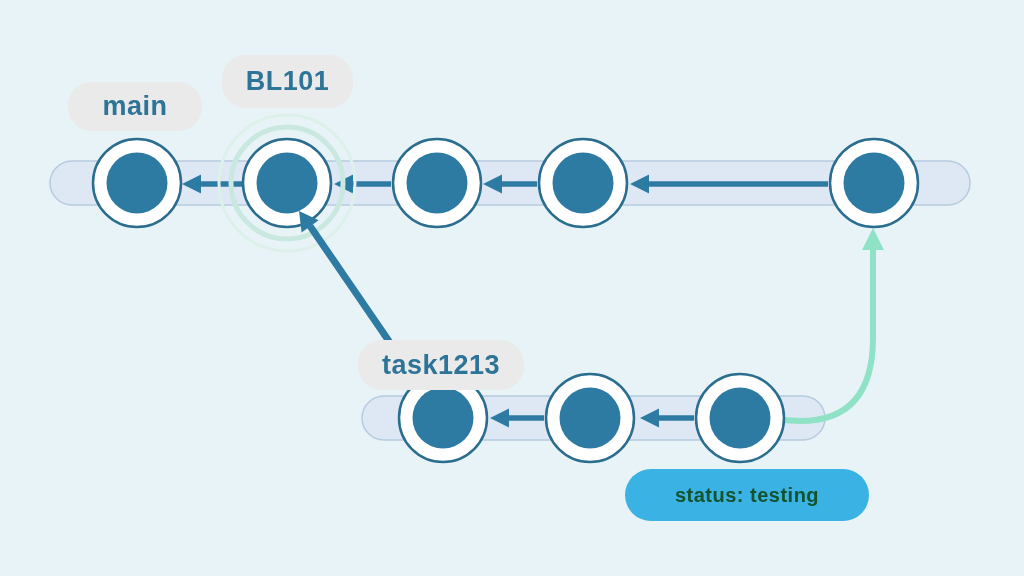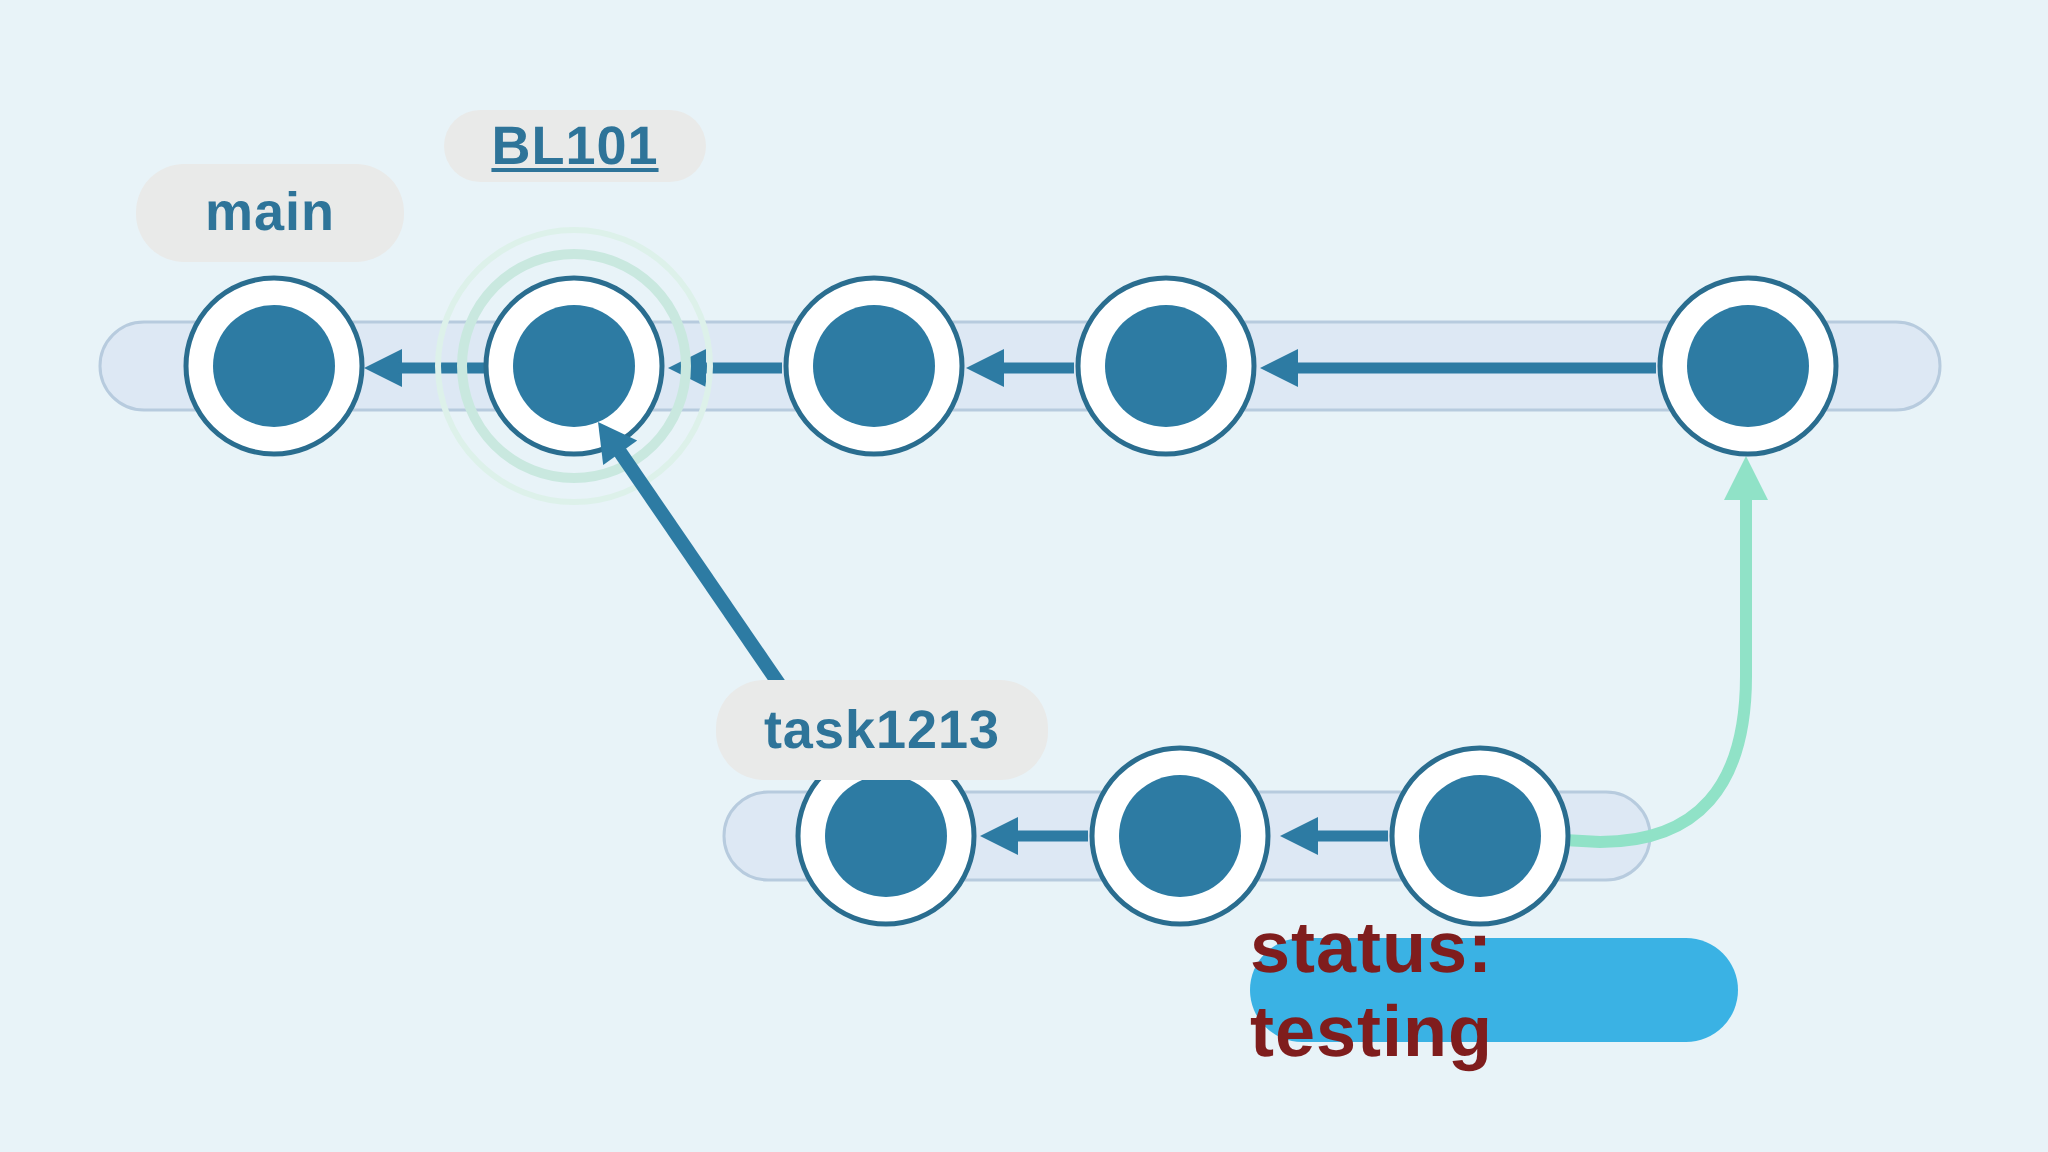--- a/index.html
+++ b/index.html
@@ -46,25 +46,25 @@
     justify-content: center;
     font-weight: bold;
     letter-spacing: 0.5px;
     border-radius: 24px;
     background: #e9eae9;
     color: #2e7499;
     font-size: 27px;
     user-select: none;
   }
   .pill-main     { left: 68px;  top: 82px;  width: 134px; height: 49px; }
-  .pill-bl101    { left: 222px; top: 55px;  width: 131px; height: 36px; text-decoration: underline; }
+  .pill-bl101    { left: 222px; top: 55px;  width: 131px; height: 53px; }
   .pill-task     { left: 358px; top: 304px; width: 166px; height: 50px; margin-top: 36px; }
   .pill-status   {
     left: 625px; top: 469px; width: 244px; height: 52px;
-    background: #3ab2e4; color: #7f1d1d; font-size: 36px; border-radius: 26px;
+    background: #3ab2e4; color: #14532d; font-size: 20px; border-radius: 26px;
   }
 </style>
 </head>
 <body>
 
 <div class="canvas">
 
   <svg class="diagram" width="1024" height="576" viewBox="0 0 1024 576">
 
     <rect class="track" x="50" y="161" width="920" height="44" rx="22"></rect>

